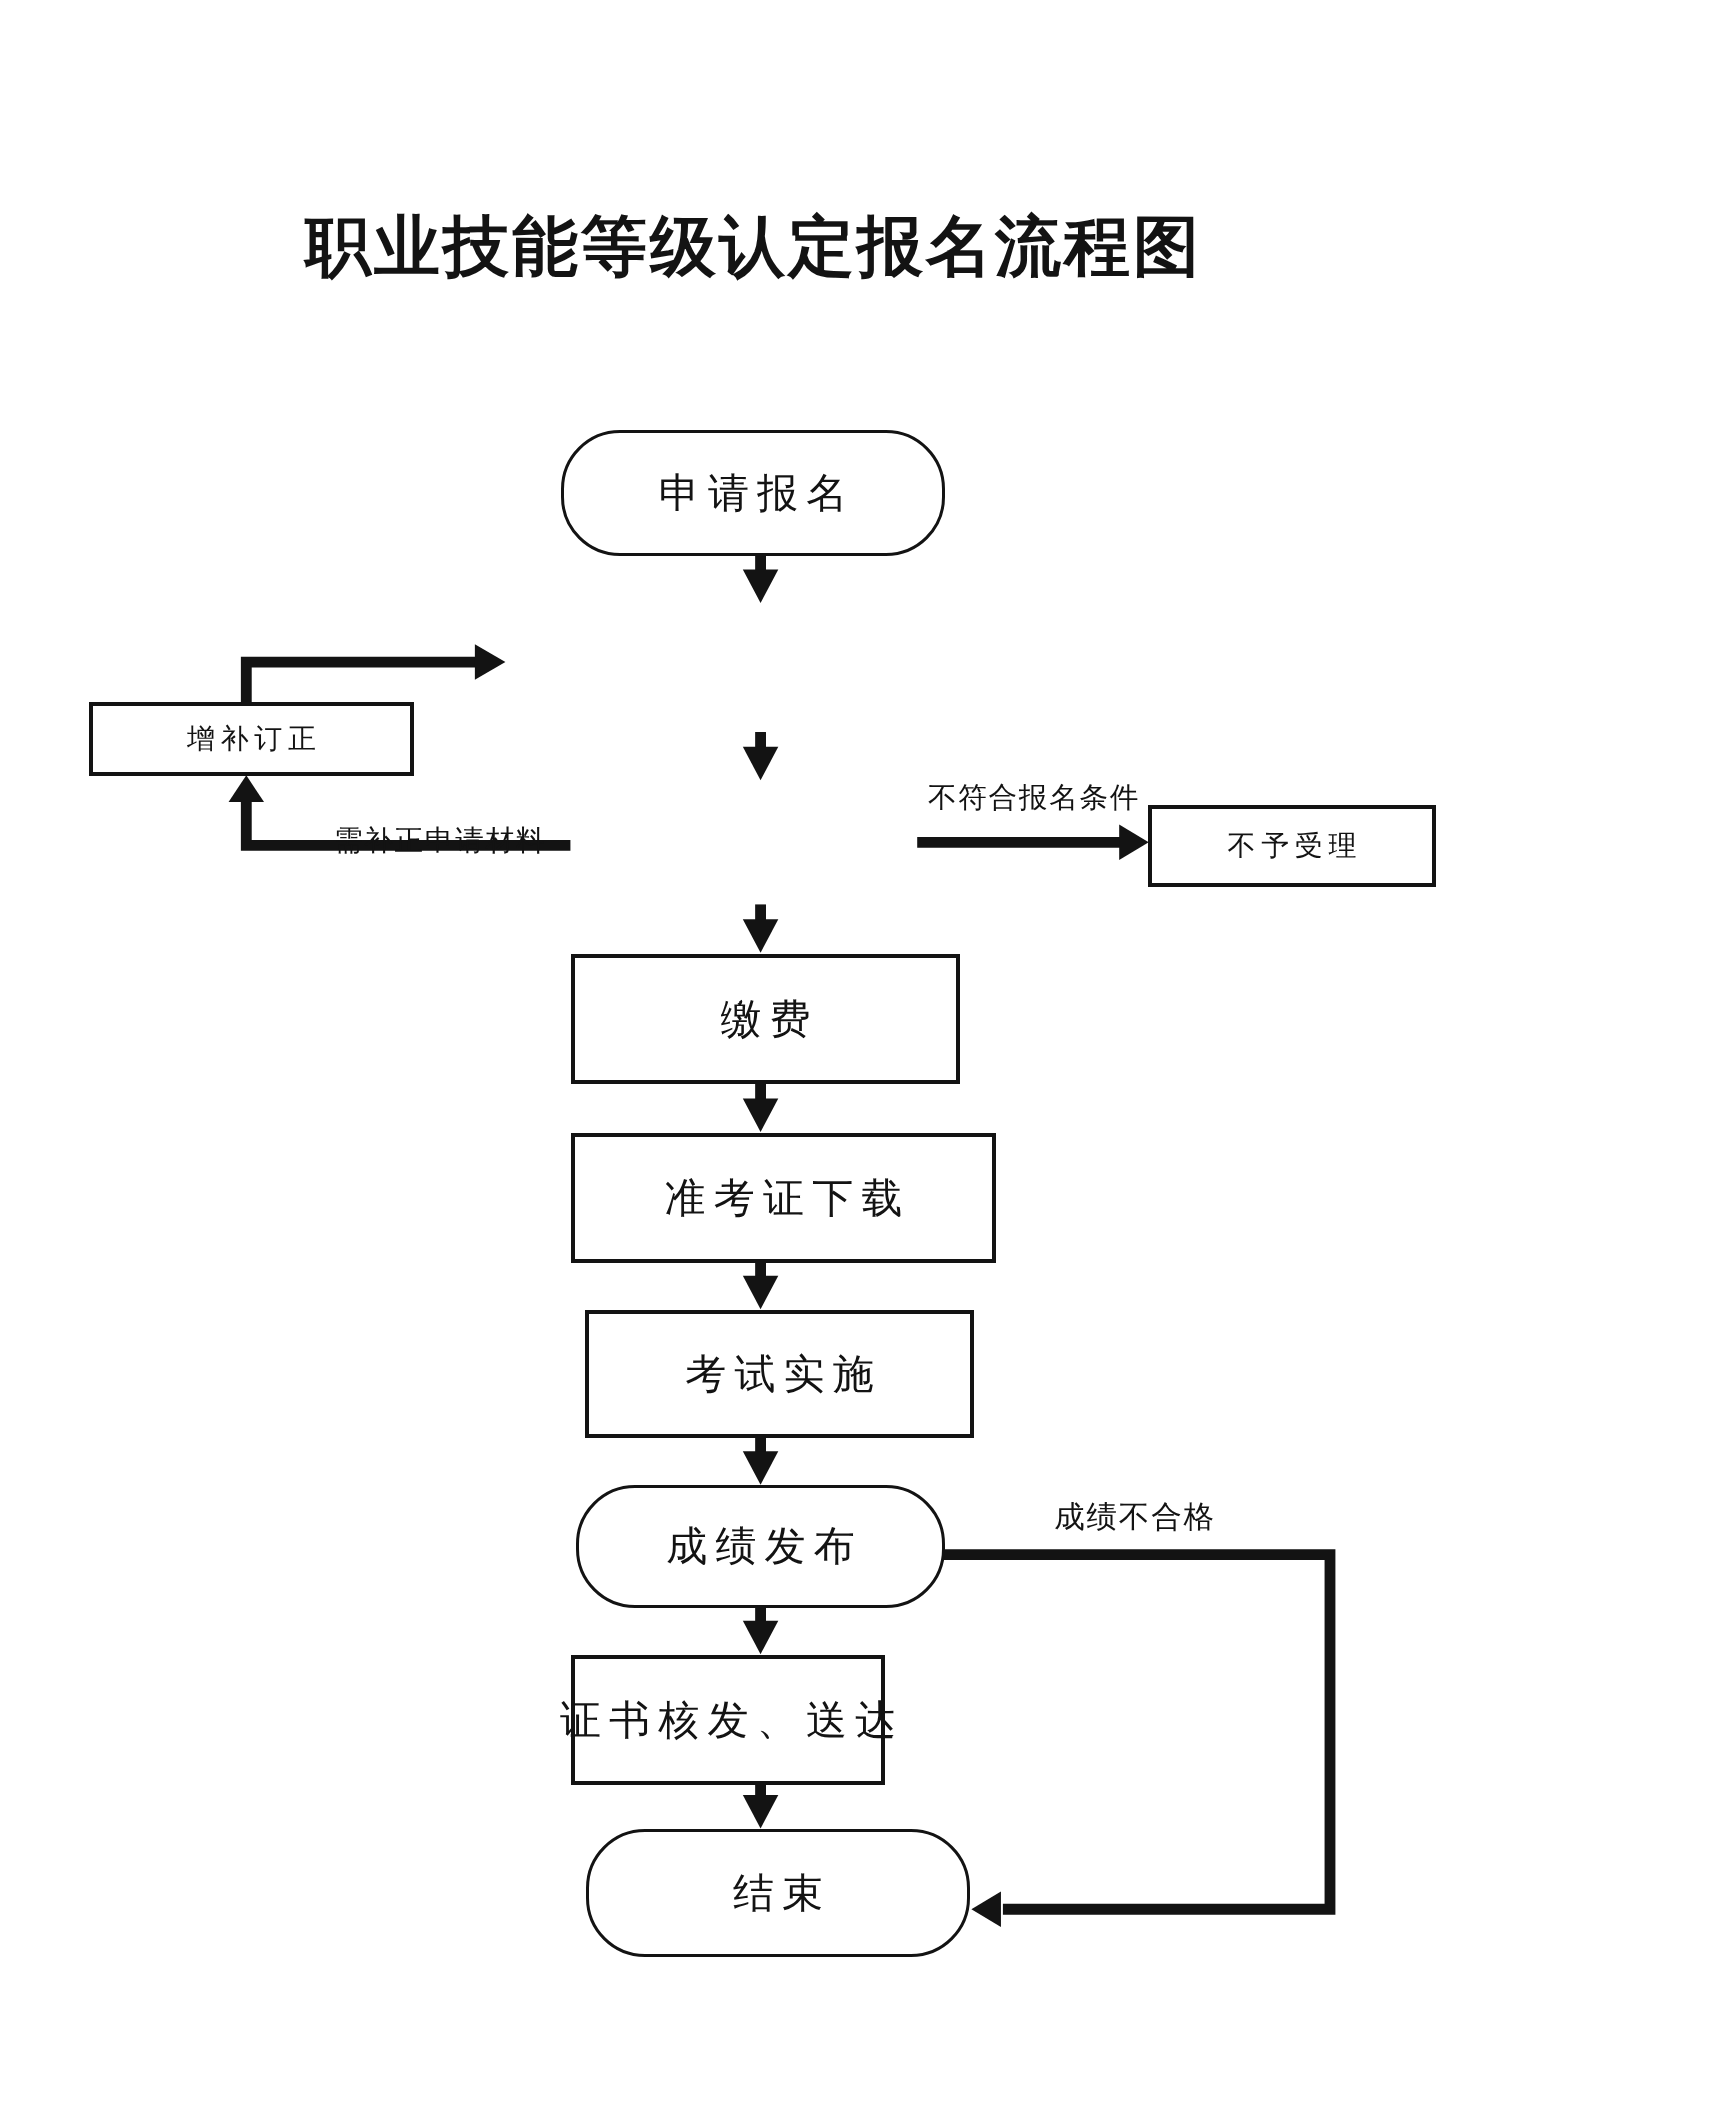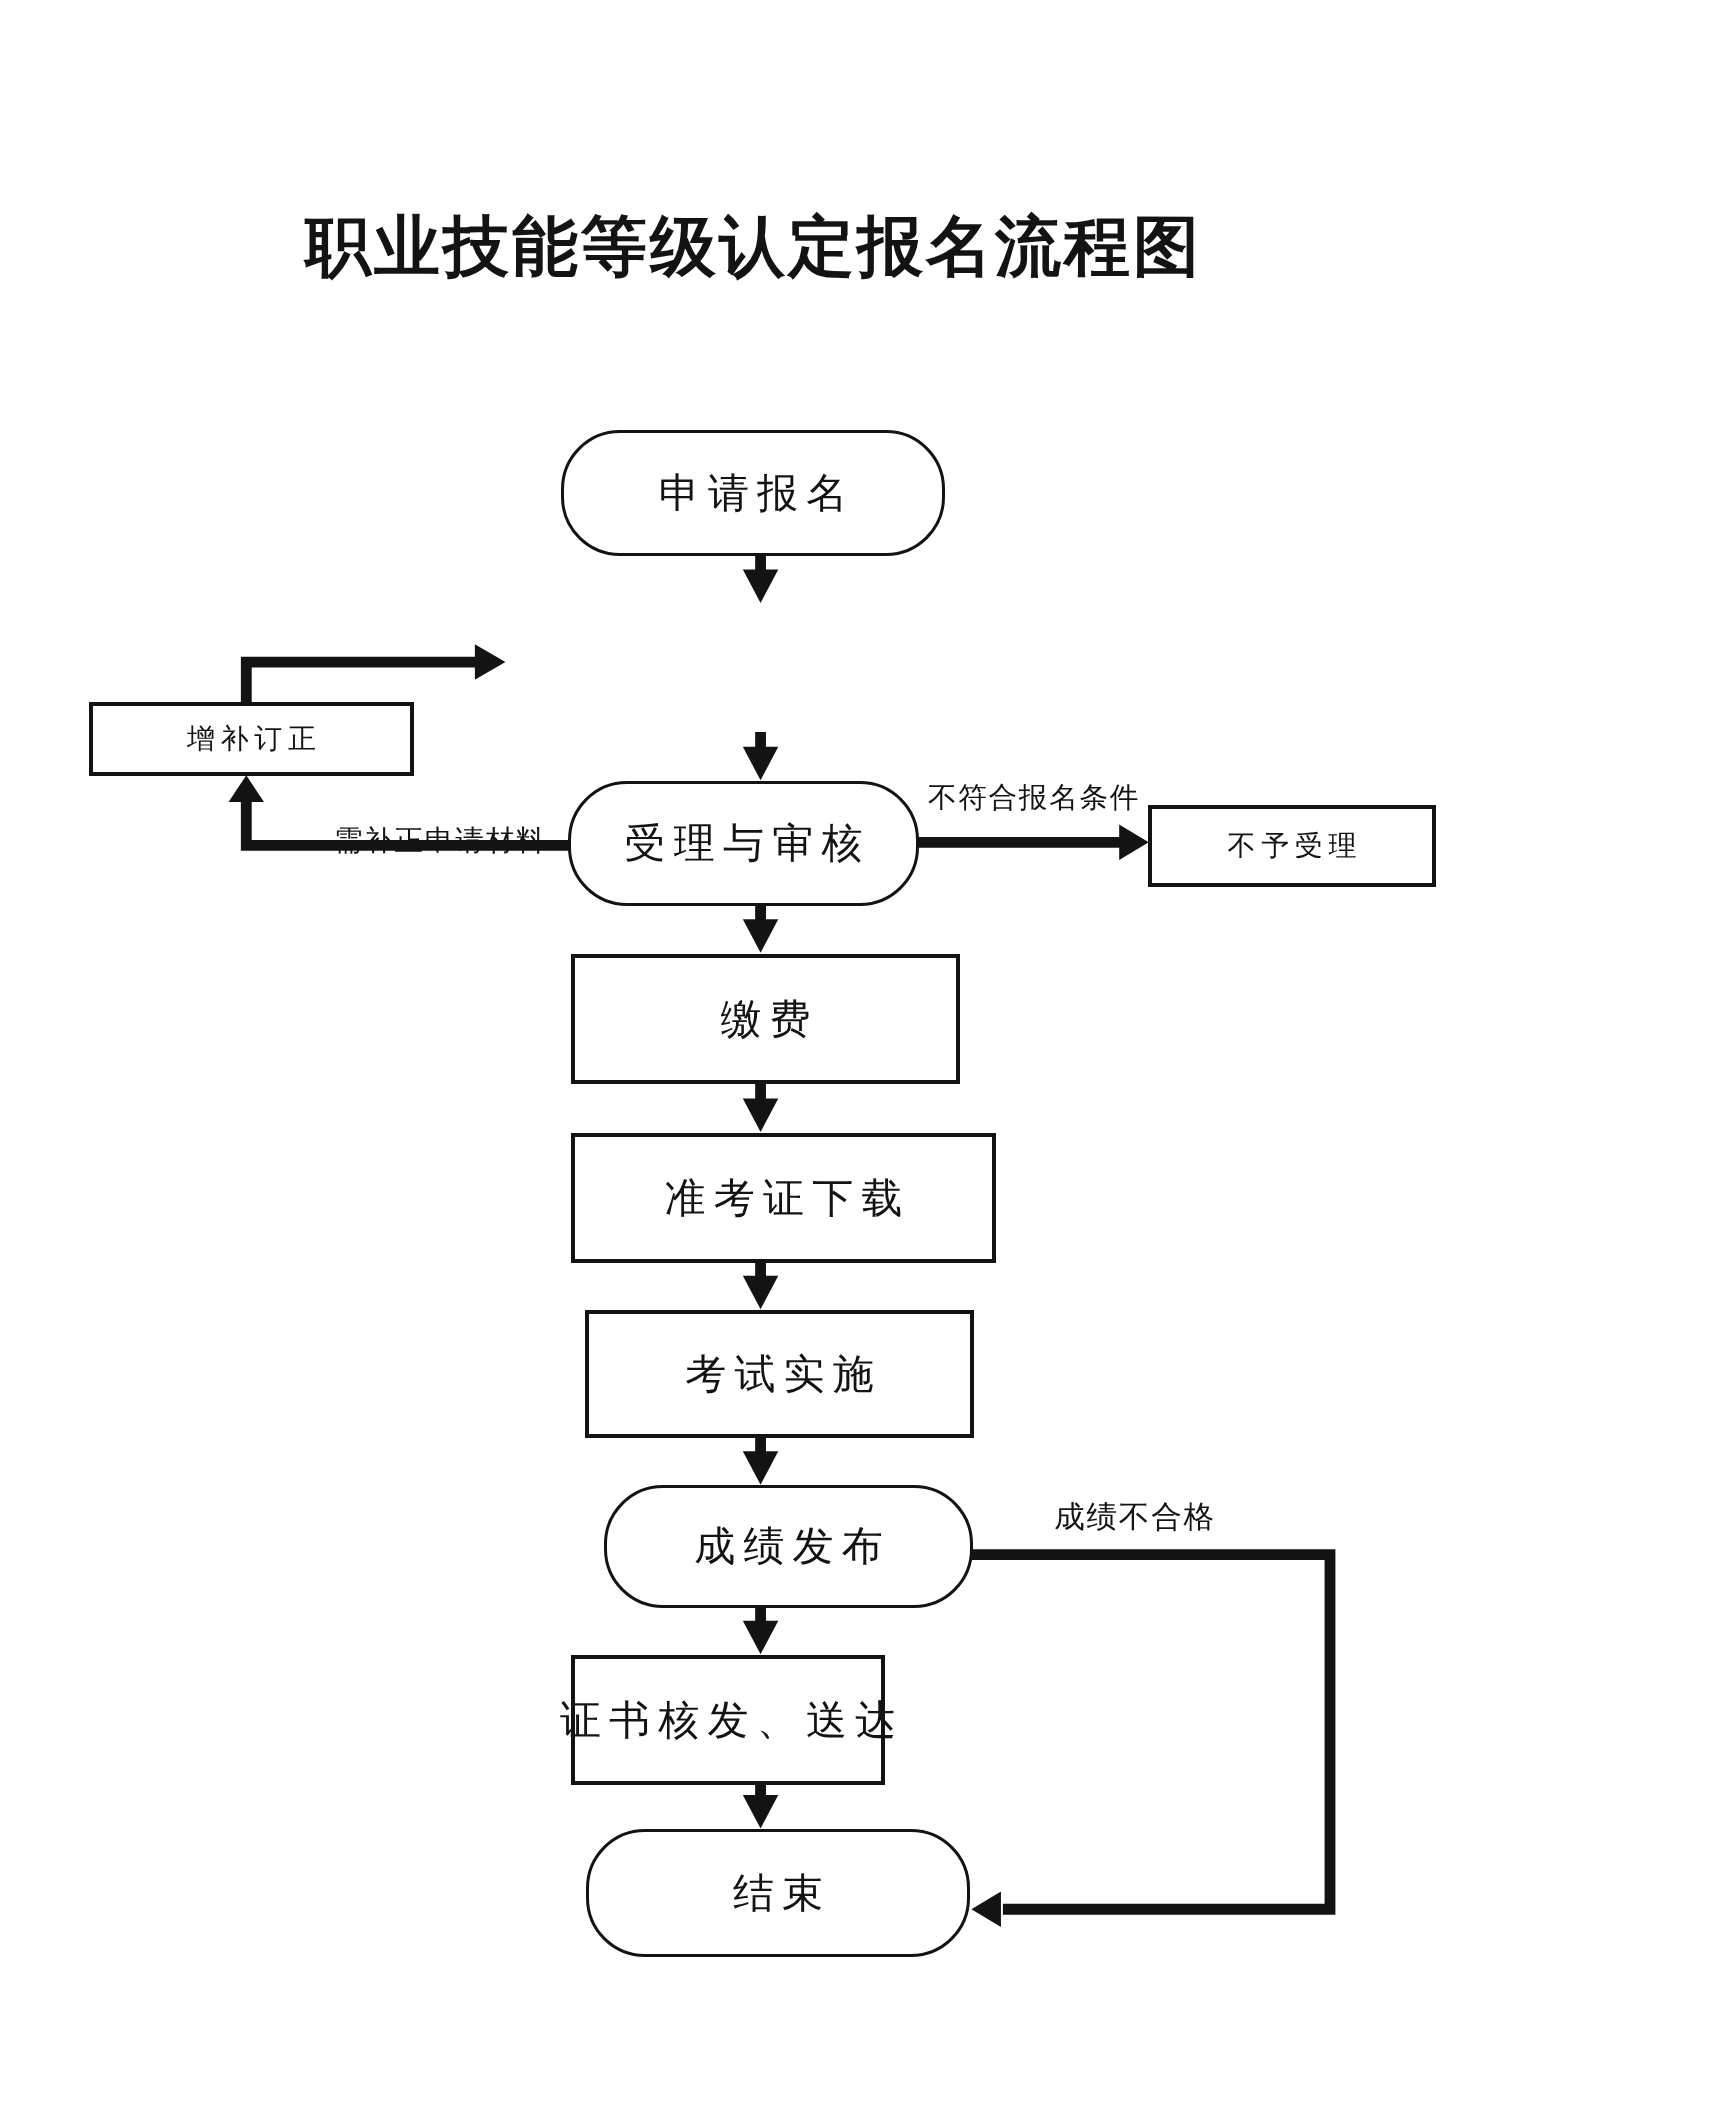--- a/index.html
+++ b/index.html
@@ -117,41 +117,38 @@
 
   <div class="node stadium" style="left:561px; top:430px; width:384px; height:126px;">
     <span class="lbl">申请报名</span>
   </div>
 
 
   <div class="node rect small" style="left:89px; top:702px; width:325px; height:74px;">
     <span class="lbl">增补订正</span>
   </div>
 
-  <div class="node stadium" style="left:568px; top:781px; width:351px; height:125px;">
-    <span class="lbl">受理与审核</span>
-  </div>
 
   <div class="node rect small" style="left:1148px; top:805px; width:288px; height:82px;">
     <span class="lbl">不予受理</span>
   </div>
 
   <div class="node rect" style="left:571px; top:954px; width:389px; height:130px;">
     <span class="lbl">缴费</span>
   </div>
 
   <div class="node rect" style="left:571px; top:1133px; width:425px; height:130px;">
     <span class="lbl">准考证下载</span>
   </div>
 
   <div class="node rect" style="left:571px; top:1310px; width:389px; height:128px;margin-left:14px;">
     <span class="lbl">考试实施</span>
   </div>
 
-  <div class="node stadium" style="left:604px; top:1485px; width:369px; height:123px;">
+  <div class="node stadium" style="left:576px; top:1485px; width:369px; height:123px;">
     <span class="lbl">成绩发布</span>
   </div>
 
   <div class="node rect" style="left:571px; top:1655px; width:314px; height:130px;">
     <span class="lbl">证书核发、送达</span>
   </div>
 
   <div class="node stadium" style="left:586px; top:1829px; width:384px; height:128px;">
     <span class="lbl">结束</span>
   </div>

